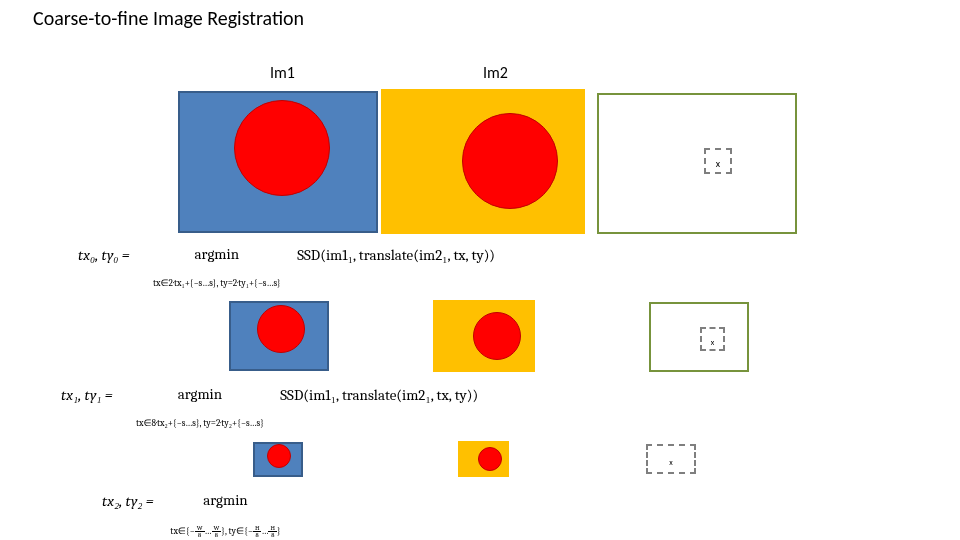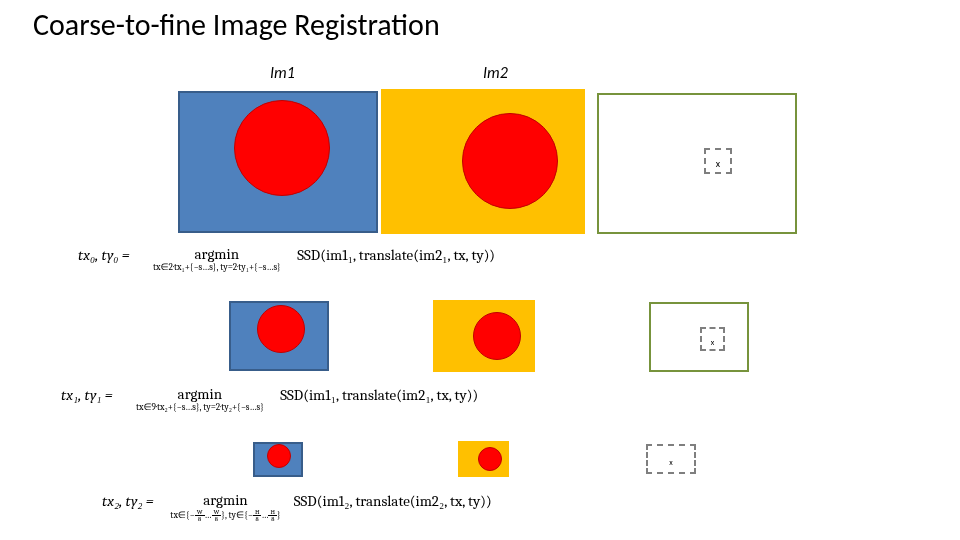--- a/index.html
+++ b/index.html
@@ -8,27 +8,26 @@
     width: 960px;
     height: 540px;
     font-family: "Segoe UI", Calibri, Arial, sans-serif;
     background: white;
     color: black;
   }
   .title {
     position: absolute;
     left: 33px;
     top: 6px;
-    font-size: 30px;
+    font-size: 20px;
     font-weight: 400;
   }
   .label {
     position: absolute;
     font-size: 16px;
-    font-style: italic;
   }
   .blue-box {
     position: absolute;
     background: #4f81bd;
     border: 2px solid #385d8a;
     box-sizing: border-box;
   }
   .orange-box {
     position: absolute;
     background: #ffc000;
@@ -68,21 +67,21 @@
   .eq .under {
     display: inline-block;
     text-align: center;
     vertical-align: top;
     position: relative;
     top: -1px;
   }
   .eq .under .small {
     display: block;
     font-size: 0.62em;
-    margin-top: 0;
+    margin-top: 16px;
     line-height: 1.0;
   }
   .eq .frac {
     display: inline-block;
     vertical-align: middle;
     text-align: center;
     font-size: 0.7em;
     line-height: 1;
   }
   .eq .frac .n { display:block; border-bottom:1px solid black; padding:0 2px; }
@@ -127,21 +126,21 @@
 <div class="white-box" style="left:649px; top:302px; width:100px; height:70px;"></div>
 <div class="dashed-box" style="left:700px; top:327px; width:25px; height:24px;">
   <span style="top:1px; font-size:8px;">x</span>
 </div>
 
 <div class="eq" style="left:61px; top:388px;">
   <span style="font-style:italic">tx₁, ty₁ =</span>
   &nbsp;&nbsp;&nbsp;&nbsp;&nbsp;
   <span class="under">
     <span>argmin</span>
-    <span class="small">tx∈9·tx₂+{−s…s}, ty=2·ty₂+{−s…s}</span>
+    <span class="small">tx∈8·tx₂+{−s…s}, ty=2·ty₂+{−s…s}</span>
   </span>
   &nbsp;&nbsp;&nbsp;
   <span>SSD(im1₁, translate(im2₁, tx, ty))</span>
 </div>
 
 <div class="blue-box" style="left:253px; top:442px; width:50px; height:35px;"></div>
 <div class="red-circle" style="left:267px; top:444px; width:24px; height:24px;"></div>
 
 <div class="orange-box" style="left:458px; top:441px; width:51px; height:36px;"></div>
 <div class="red-circle" style="left:478px; top:447px; width:24px; height:24px;"></div>
@@ -153,14 +152,13 @@
 <div class="eq" style="left:102px; top:494px;">
   <span style="font-style:italic">tx₂, ty₂ =</span>
   &nbsp;&nbsp;&nbsp;
   <span class="under">
     <span>argmin</span>
     <span class="small">
       <span>tx∈{−</span><span class="frac"><span class="n">W</span><span class="d">8</span></span><span>…</span><span class="frac"><span class="n">W</span><span class="d">8</span></span><span>}, ty∈{−</span><span class="frac"><span class="n">H</span><span class="d">8</span></span><span>…</span><span class="frac"><span class="n">H</span><span class="d">8</span></span><span>}</span>
     </span>
   </span>
   &nbsp;&nbsp;
-  <span>SSD(im1₂, translate(im2₂, tx, ty))</span>
 </div>
 
 </body></html>

